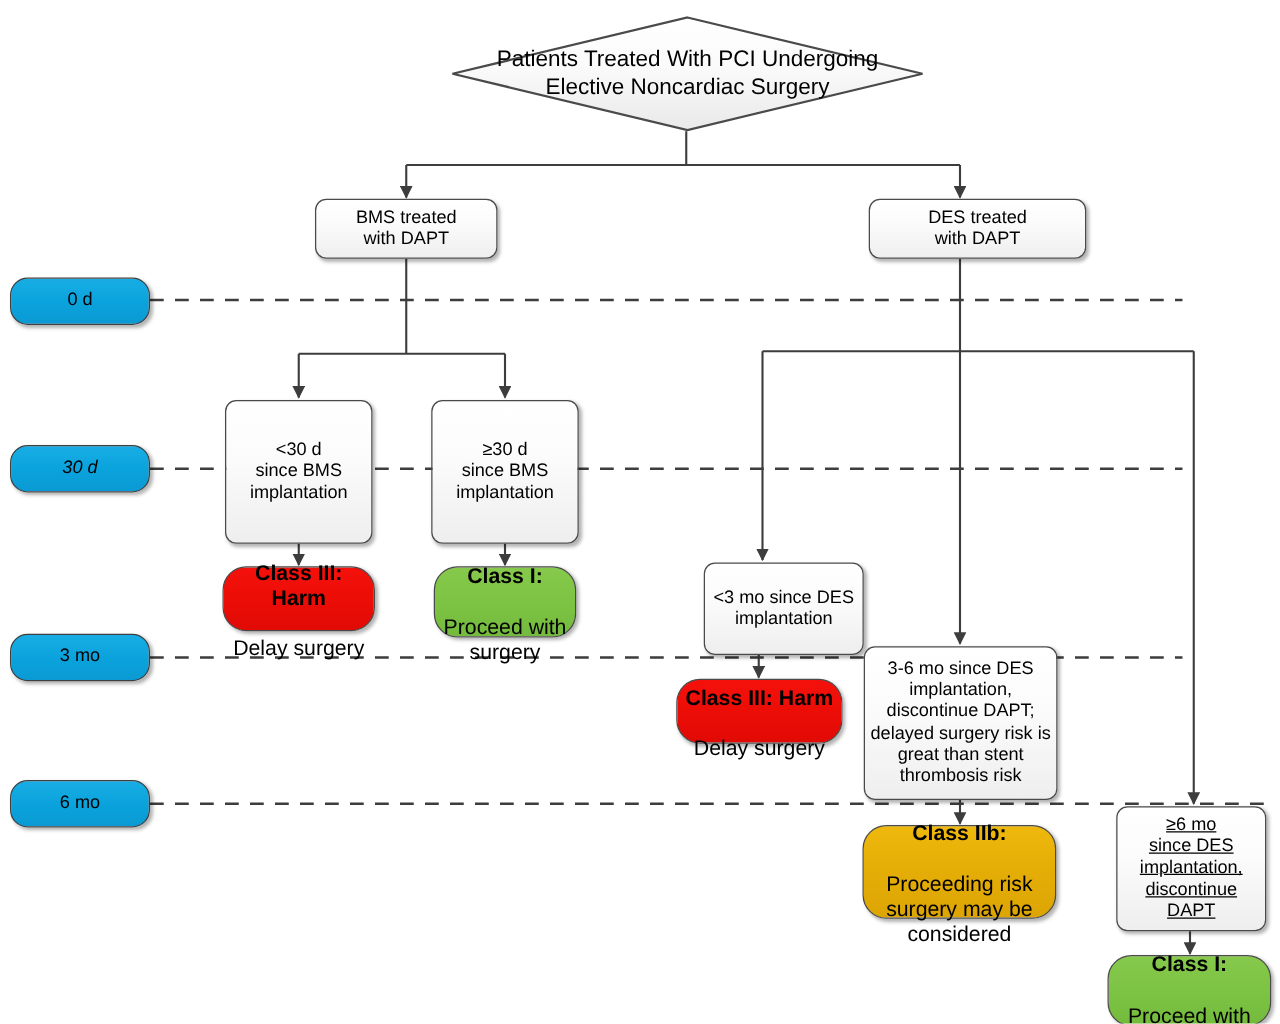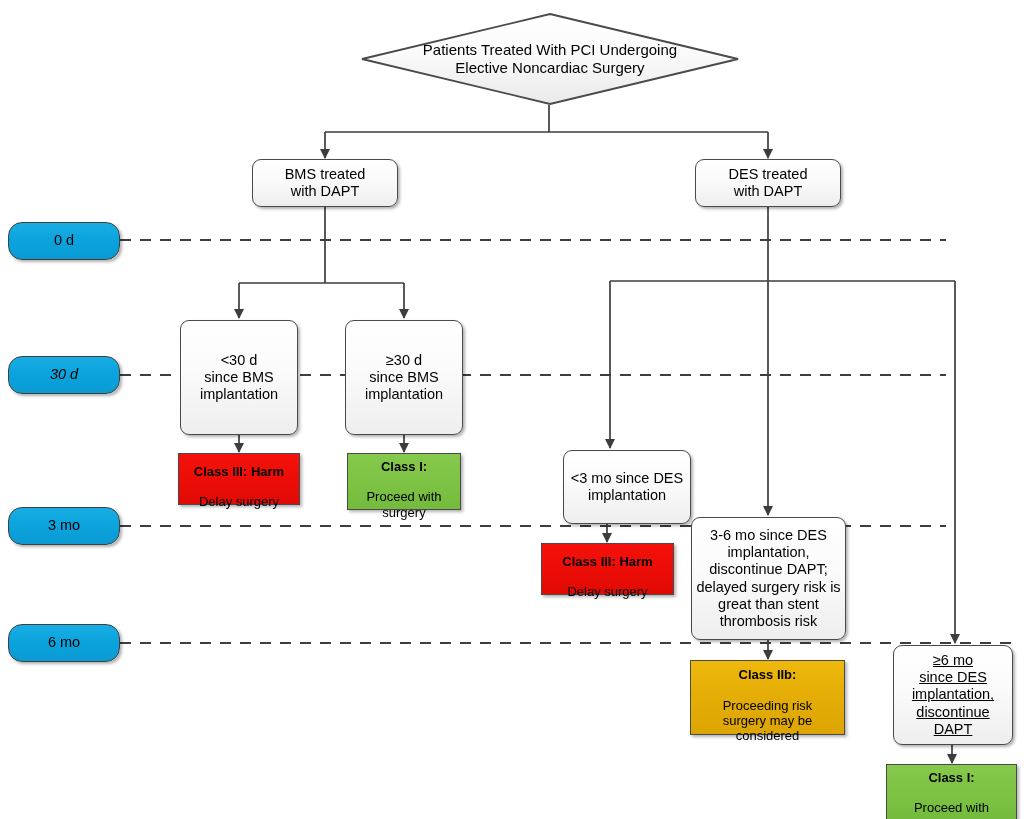--- a/index.html
+++ b/index.html
@@ -60,41 +60,41 @@
   }
   .diamond-wrap svg{display:block;}
   .diamond-label{
     position:absolute;
     left:0; top:0;
     width:100%; height:100%;
     display:flex;
     align-items:center;
     justify-content:center;
     text-align:center;
-    font-size:15px;
+    font-size:18px;
     line-height:1.2;
     color:#000;
     white-space:pre-line;
     pointer-events:none;
   }
 
   
   .pill{
     border-radius:14px;
     border:1.6px solid #3f3f3f;
     font-size:14.5px;
     background:linear-gradient(180deg,#18ade4 0%,#0aa2dc 55%,#0b9ad3 100%);
     color:#000;
     z-index:6;
   }
 
   
   .rec{
-    border-radius:0;
-    font-size:13px;
+    border-radius:19px;
+    font-size:17px;
     border:1.6px solid #4a4a4a;
   }
   .rec-red{
     background:linear-gradient(180deg,#f5110b 0%,#ec0d07 50%,#e10a05 100%);
   }
   .rec-green{
     background:linear-gradient(180deg,#86c94c 0%,#7cc243 55%,#74ba3c 100%);
   }
   .rec-amber{
     background:linear-gradient(180deg,#eeb80c 0%,#e3ac06 55%,#dca503 100%);
@@ -168,21 +168,21 @@
     </svg>
     <div class="diamond-label">Patients Treated With PCI Undergoing
 Elective Noncardiac Surgery</div>
   </div>
 
   <div class="node box-plain" style="left:252px; top:159px; width:146px; height:48px;">
     <span class="txt">BMS treated
 with DAPT</span>
   </div>
 
-  <div class="node box-plain" style="left:695px; top:159px; width:146px; height:48px;text-align:center;">
+  <div class="node box-plain" style="left:695px; top:159px; width:174px; height:48px;text-align:center;">
     <span class="txt">DES treated
 with DAPT</span>
   </div>
 
   <div class="node pill" style="left:8px; top:222px; width:112px; height:38px;">
     <span class="txt">0 d</span>
   </div>
   <div class="node pill" style="left:8px; top:356px; width:112px; height:38px;font-style:italic;">
     <span class="txt">30 d</span>
   </div>

